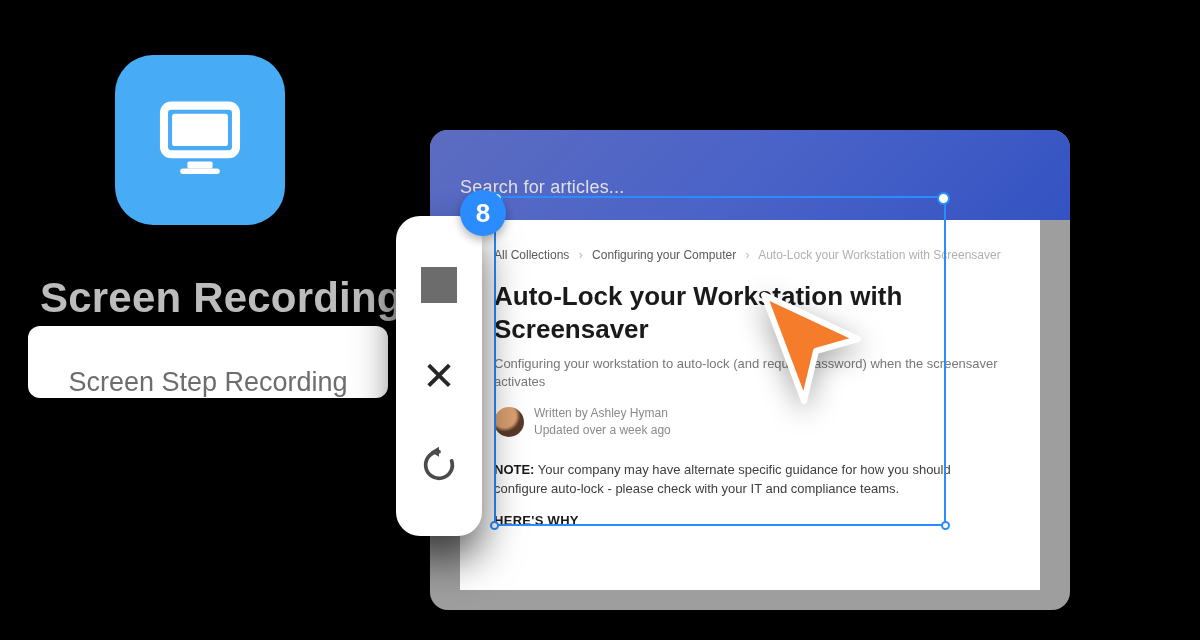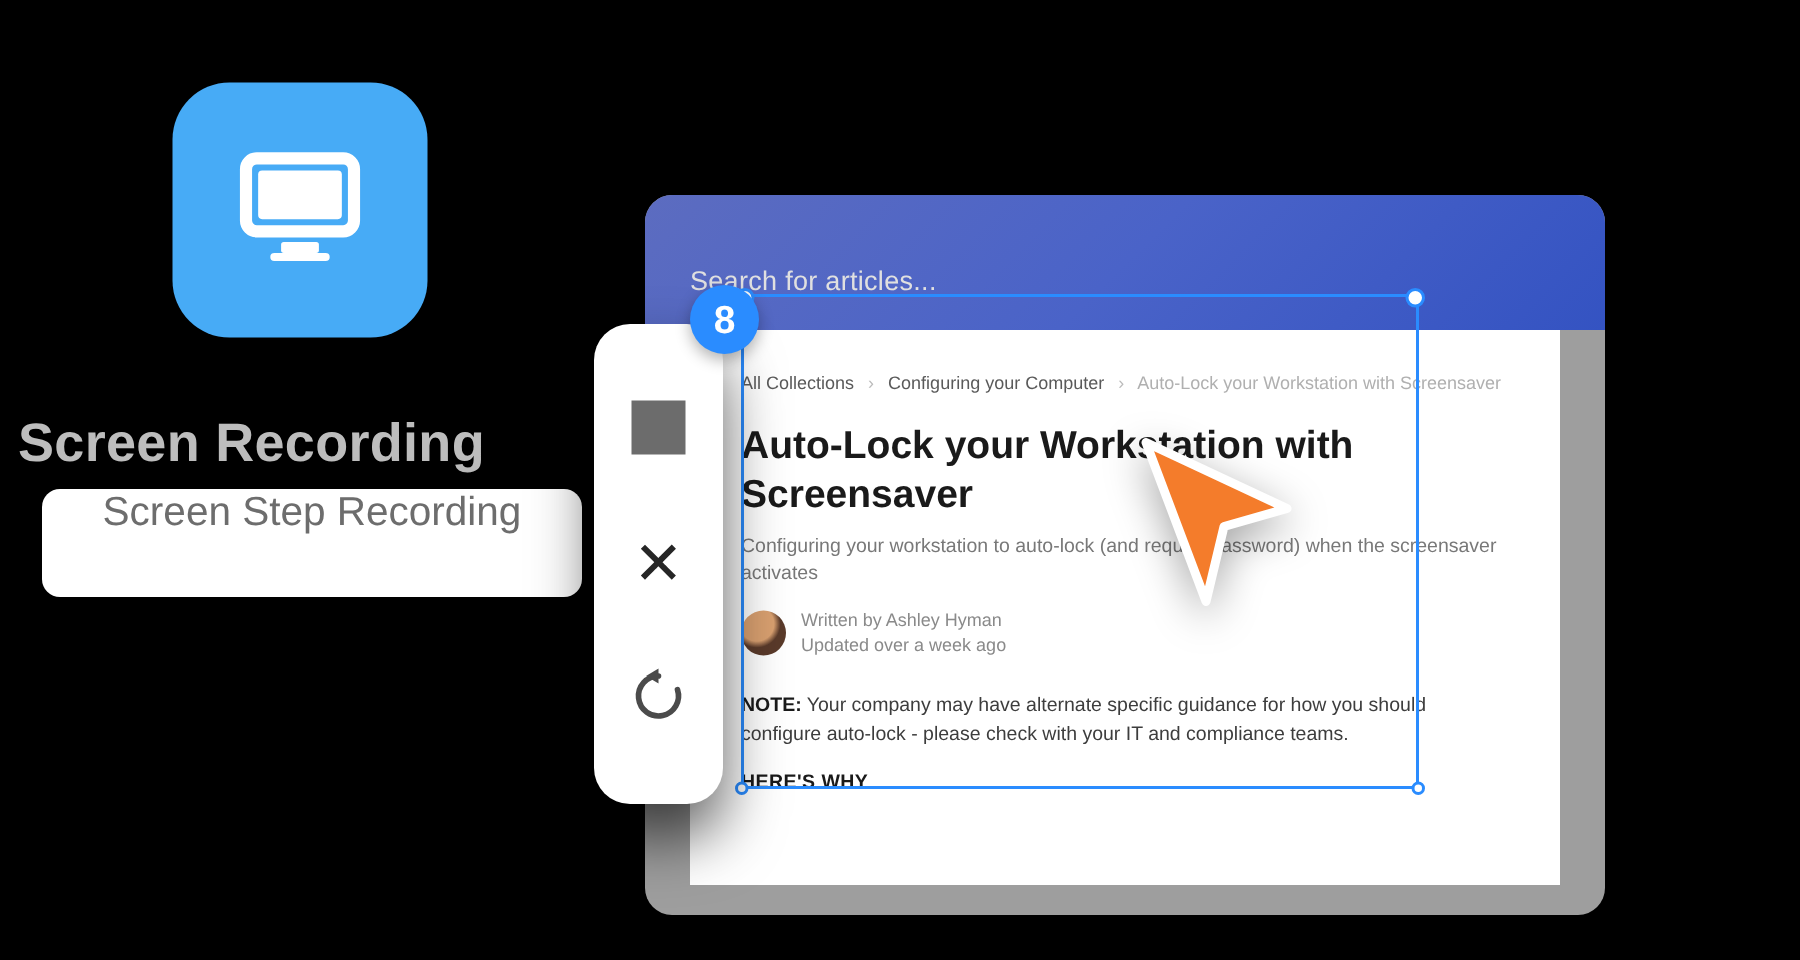--- a/index.html
+++ b/index.html
@@ -23,37 +23,37 @@
     border-radius: 38px;
     display: flex;
     align-items: center;
     justify-content: center;
   }
   .app-icon svg { width: 90px; height: 90px; }
 
   
   .label-heading {
     position: absolute;
-    left: 12px;
+    left: 40px;
     top: 274px;
-    font-size: 36px;
+    font-size: 42px;
     font-weight: 600;
     color: #bdbdbd;
     letter-spacing: 0.2px;
   }
   .label-card {
     position: absolute;
     left: 28px;
     top: 326px;
     width: 360px;
     height: 72px;
     background: #fff;
     border-radius: 12px;
     display: flex;
-    align-items: flex-start;
+    align-items: flex-end;
     justify-content: center;
     font-size: 27px;
     color: #6d6d6d;
     box-shadow: 0 10px 26px rgba(0,0,0,0.55);
   }
 
   
   .browser {
     position: absolute;
     left: 430px;

